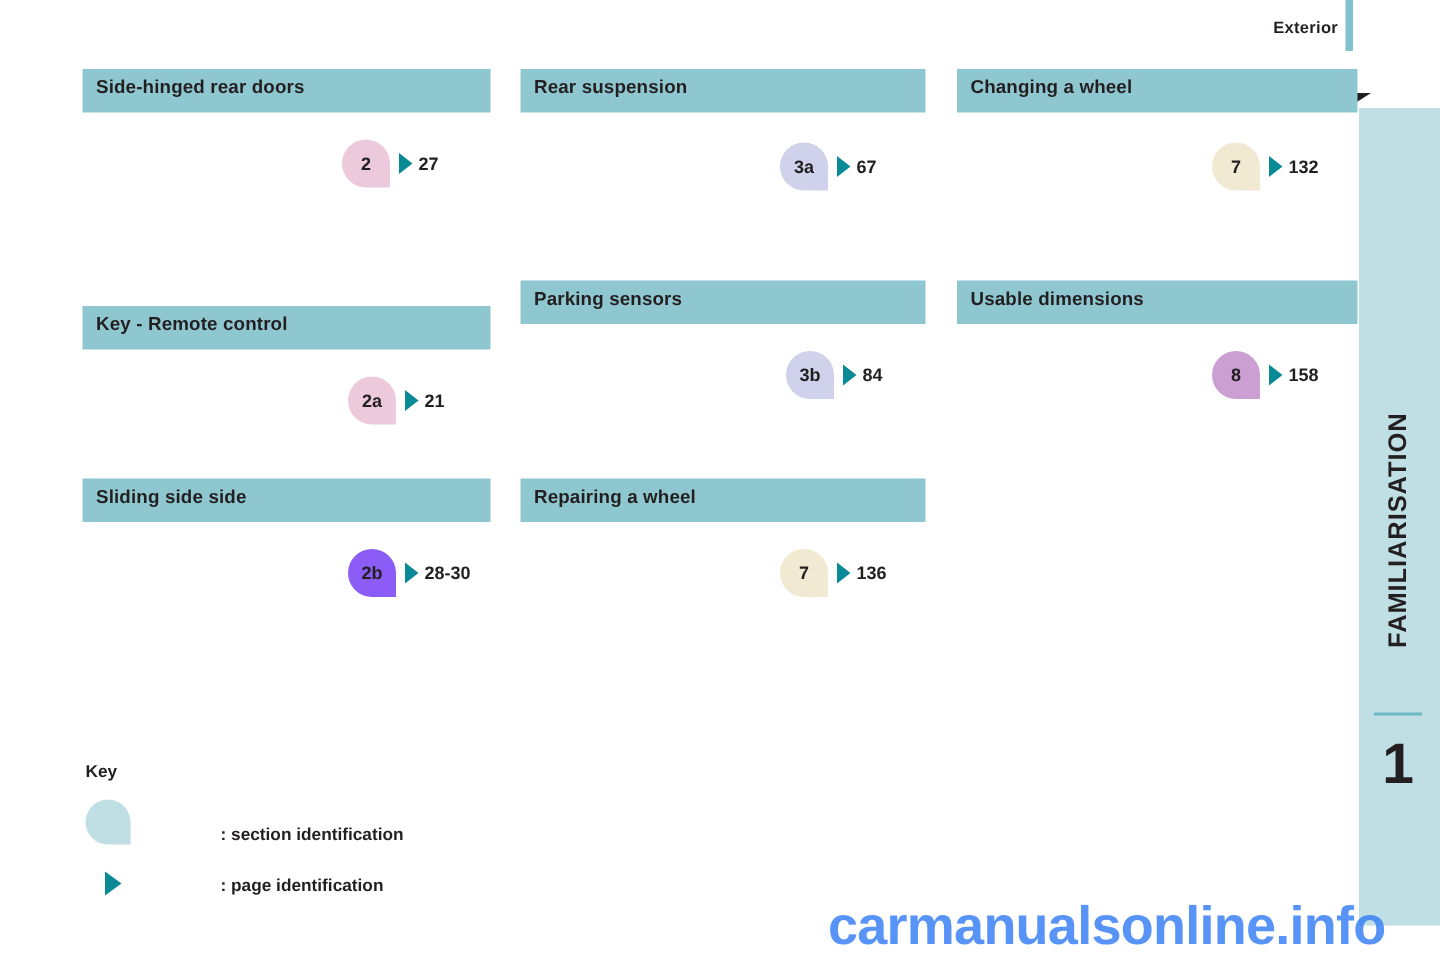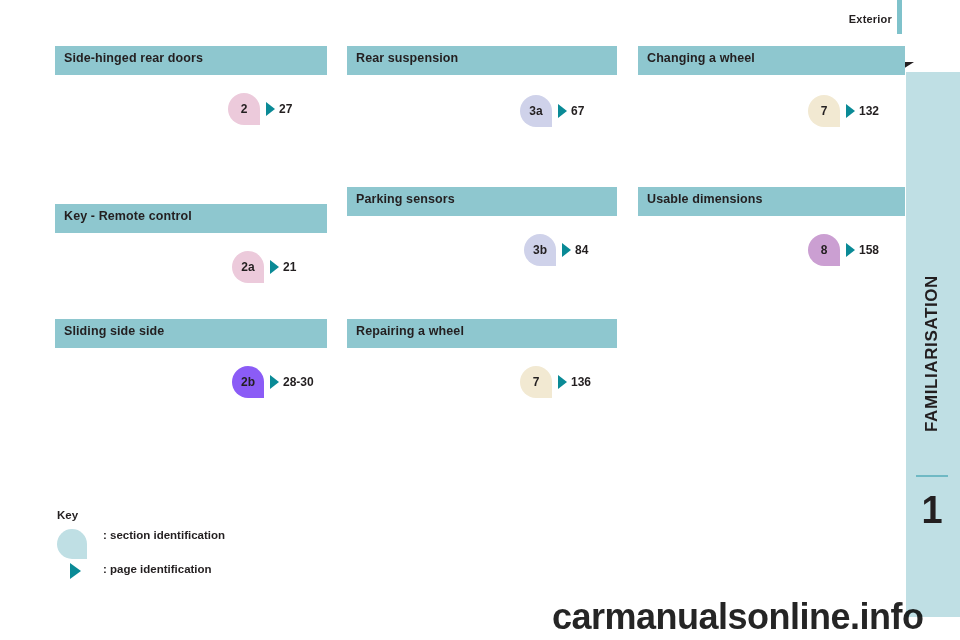--- a/index.html
+++ b/index.html
@@ -176,22 +176,23 @@
     width: 300px;
   }
   .key-title {
     font-size: 11.5px;
     font-weight: bold;
     color: #231f20;
     margin-bottom: 8px;
   }
   .key-row {
     display: flex;
-    align-items: flex-start;
+    align-items: flex-end;
     height: 34px;
+    gap: 44px;
   }
   .key-swatch-wrap {
     width: 46px;
     display: flex;
     justify-content: flex-start;
     align-items: center;
   }
   .key-badge {
     width: 30px;
     height: 30px;
@@ -212,21 +213,21 @@
   }
 
   
   .watermark {
     position: absolute;
     left: 552px;
     bottom: 2px;
     font-size: 36px;
     font-weight: bold;
     letter-spacing: -.5px;
-    color: #000000;
+    color: #3b82f6;
     opacity: .85;
     white-space: nowrap;
     pointer-events: none;
   }
 </style>
 </head>
 <body>
 
 <div id="page">
 

